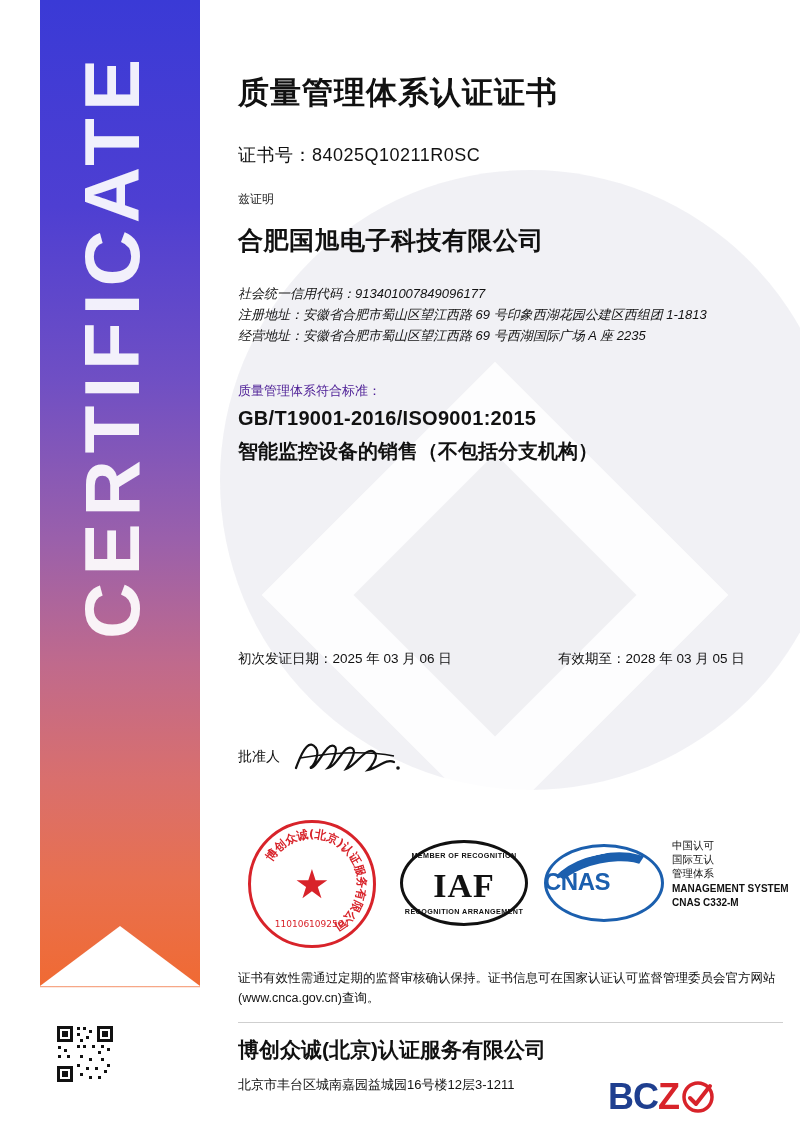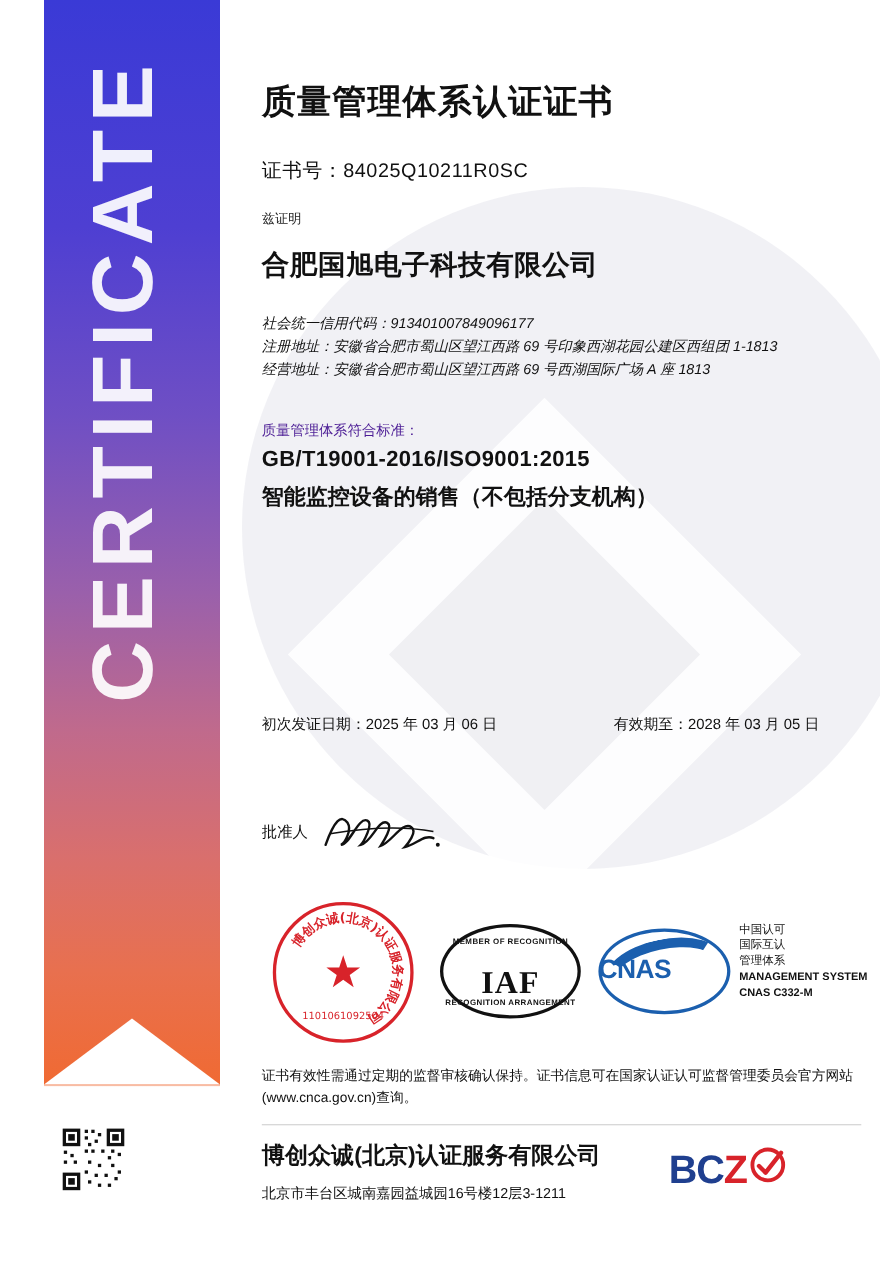--- a/index.html
+++ b/index.html
@@ -277,26 +277,25 @@
     border-radius: 50%;
     border: 3px solid #111;
     box-sizing: border-box;
     background: #fff;
   }
   .seal-iaf .iaf-text {
     position: absolute;
     left: 0; top: 27px;
     width: 128px;
     text-align: center;
-    font-size: 29px;
+    font-size: 34px;
     font-weight: bold;
     letter-spacing: 1px;
     color: #111;
     font-family: "Liberation Serif", serif;
-    margin-top: 11px;
   }
   .seal-iaf .arc-top, .seal-iaf .arc-bot {
     position: absolute;
     left: 0;
     width: 128px;
     text-align: center;
     font-size: 7.2px;
     font-weight: bold;
     letter-spacing: .4px;
     color: #111;
@@ -390,23 +389,23 @@
   .footer-address {
     position: absolute;
     left: 0;
     top: 1076px;
     font-size: 13px;
     color: #111;
   }
   .brand {
     position: absolute;
     left: 370px;
-    top: 1042px;
+    top: 1076px;
     display: flex;
-    align-items: flex-start;
+    align-items: center;
   }
   .brand .b-bc {
     font-size: 36px;
     font-weight: bold;
     color: #1f3f8f;
     letter-spacing: -1px;
     font-family: "Liberation Sans", sans-serif;
   }
   .brand .b-z {
     font-size: 36px;
@@ -489,21 +488,21 @@
       <span>证书号：</span><span>84025Q10211R0SC</span>
     </div>
 
     <div class="hereby">兹证明</div>
 
     <div class="company">合肥国旭电子科技有限公司</div>
 
     <div class="reg-block">
       <div class="reg-line">社会统一信用代码：913401007849096177</div>
       <div class="reg-line">注册地址：安徽省合肥市蜀山区望江西路 69 号印象西湖花园公建区西组团 1-1813</div>
-      <div class="reg-line">经营地址：安徽省合肥市蜀山区望江西路 69 号西湖国际广场 A 座 1813</div>
+      <div class="reg-line">经营地址：安徽省合肥市蜀山区望江西路 69 号西湖国际广场 A 座 2235</div>
     </div>
 
     <div class="std-label">质量管理体系符合标准：</div>
     <div class="std-value">GB/T19001-2016/ISO9001:2015</div>
 
     <div class="scope-value">智能监控设备的销售（不包括分支机构）</div>
 
     <div class="dates">
       <div class="d-left">初次发证日期：2025 年 03 月 06 日</div>
       <div class="d-right">有效期至：2028 年 03 月 05 日</div>

